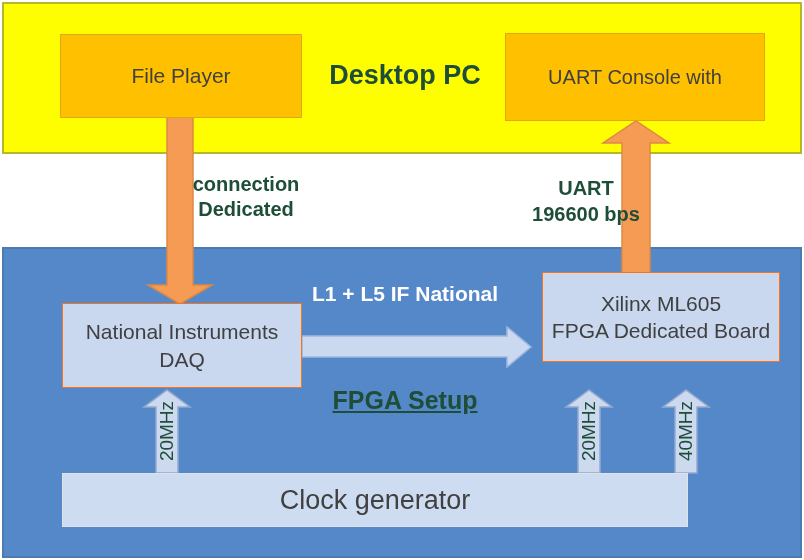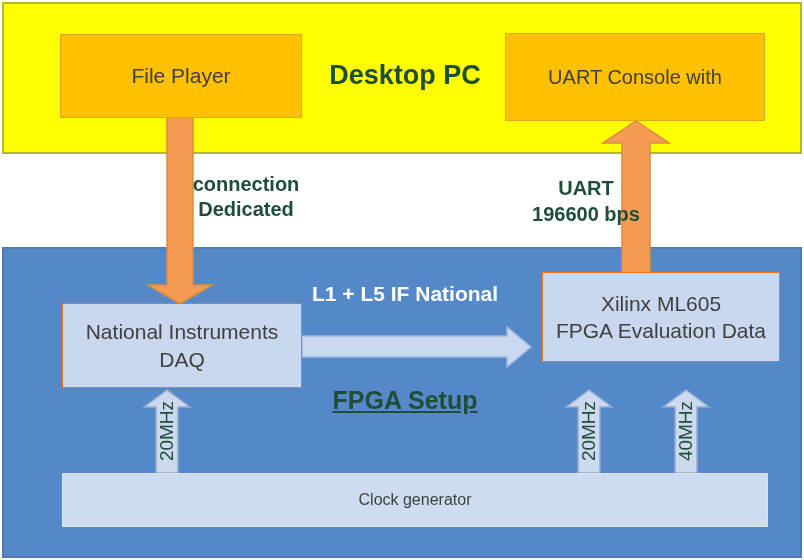--- a/index.html
+++ b/index.html
@@ -35,21 +35,21 @@
   }
   .box.lightblue {
     background:#c9d8ef;
     border:1px solid #f97316;
   }
   .file-player { left:60px; top:34px; width:242px; height:84px; font-size:21px; }
   .uart-console { left:505px; top:33px; width:260px; height:88px; font-size:20px; line-height:26px; }
   .daq-box { left:62px; top:303px; width:240px; height:85px; font-size:21px; line-height:28px; }
   .fpga-box { left:530px; top:272px; width:238px; height:90px; font-size:21px; line-height:27px;margin-left:12px; }
   .clock-box {
-    left:62px; top:473px; width:706px; height:54px; font-size:16px;
+    left:62px; top:473px; width:626px; height:54px; font-size:27px;
     background:#cedcf2; border:1px solid #dfe3e8;
   }
   .label {
     position:absolute; text-align:center;
     font-weight:bold; color:#1e4d38;
   }
   .desktop-pc-label { left:315px; top:60px; width:180px; font-size:27px; }
   .fpga-setup-label { left:315px; top:386px; width:180px; font-size:25px;text-decoration:underline; }
   .dedicated-label { left:171px; top:172px; width:150px; font-size:20px; line-height:25px; }
   .uart-bps-label { left:524px; top:175px; width:124px; font-size:20px; line-height:26px; }
@@ -110,21 +110,21 @@
     <div>National Instruments</div>
     <div>DAQ</div>
   </div>
 
   <div class="label if-signals-label">
     <div>L1 + L5 IF National</div>
   </div>
 
   <div class="box lightblue fpga-box">
     <div>Xilinx ML605</div>
-    <div>FPGA Evaluation Data</div>
+    <div>FPGA Dedicated Board</div>
   </div>
 
   <div class="label fpga-setup-label">
     <span>FPGA Setup</span>
   </div>
 
   <div class="clk-label clk-label-a">20MHz</div>
   <div class="clk-label clk-label-b">20MHz</div>
   <div class="clk-label clk-label-c">40MHz</div>
 

